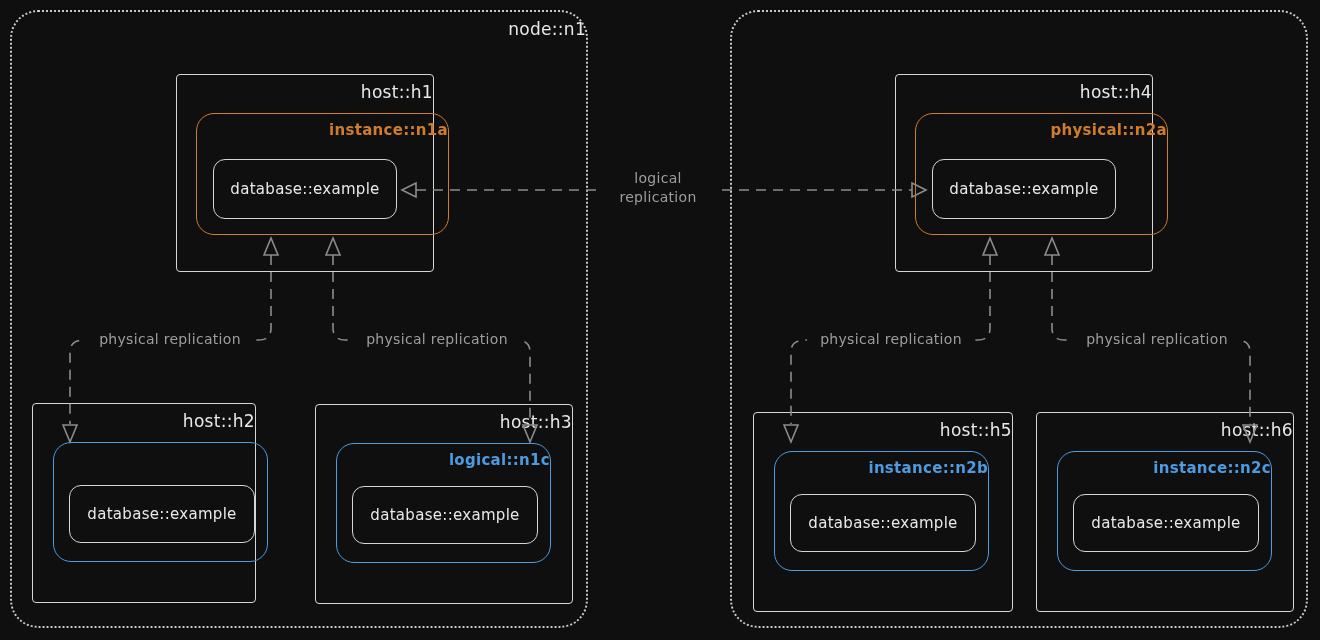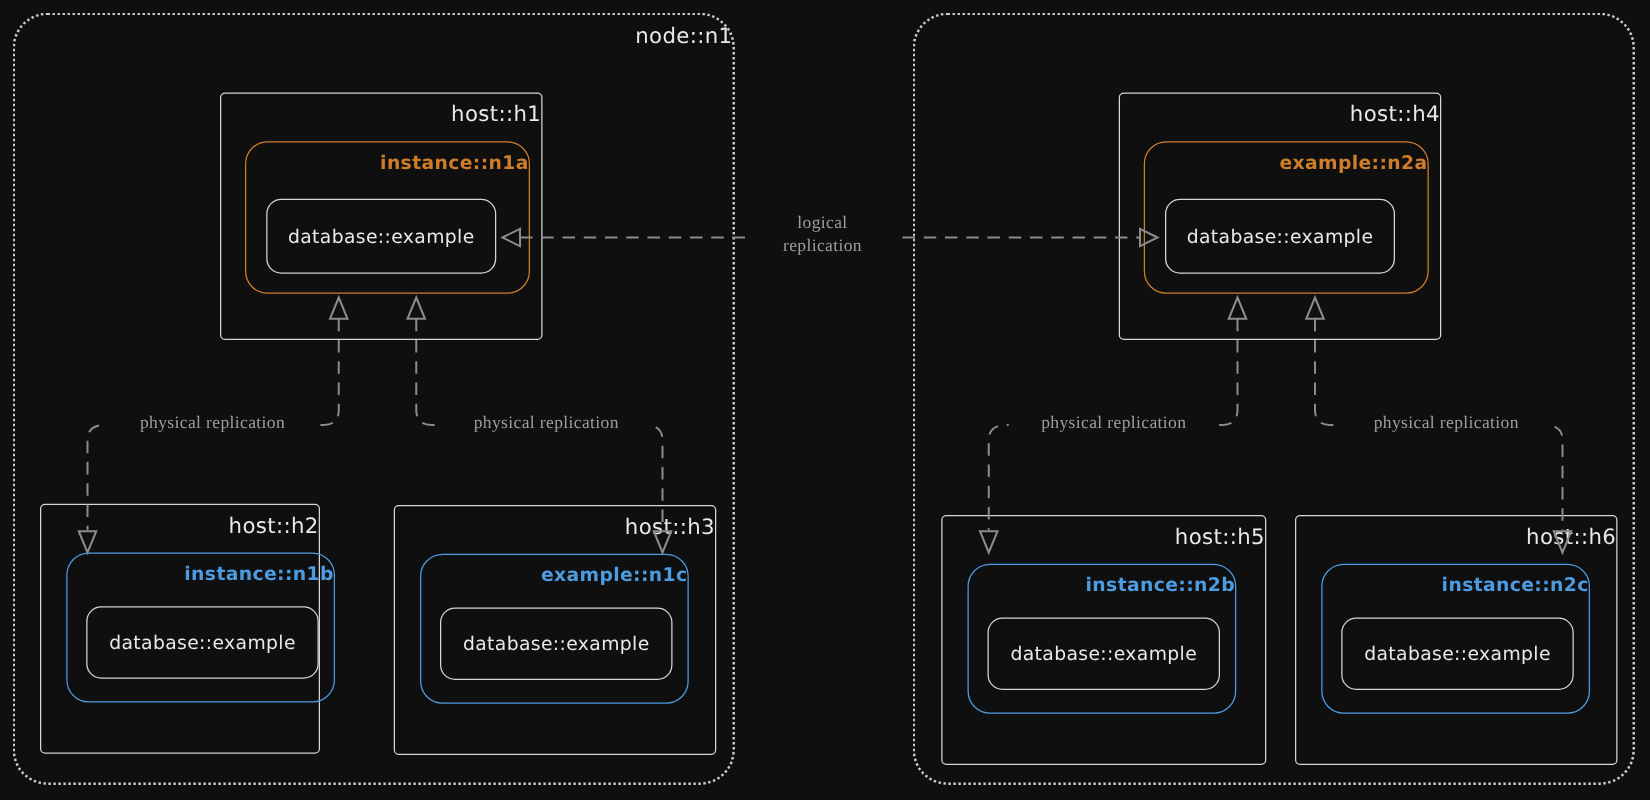--- a/index.html
+++ b/index.html
@@ -41,36 +41,36 @@
   .node.n1 { left:10px; top:10px; width:578px; height:618px; }
   .node.n2 { left:730px; top:10px; width:578px; height:618px; }
   
   .host.h1 { left:164px; top:62px;  width:258px; height:198px; }
   .host.h2 { left:20px;  top:391px; width:224px; height:200px; }
   .host.h3 { left:303px; top:392px; width:258px; height:200px; }
   .host.h4 { left:163px; top:62px;  width:258px; height:198px; }
   .host.h5 { left:21px;  top:400px; width:260px; height:200px; }
   .host.h6 { left:304px; top:400px; width:258px; height:200px; }
   
-  .host.h1 .instance, .host.h4 .instance { left:19px; top:38px; width:228px; height:122px; }
+  .host.h1 .instance, .host.h4 .instance { left:19px; top:38px; width:253px; height:122px; }
   .host.h1 .database, .host.h4 .database { left:16px; top:45px; width:184px; height:60px; }
   
   .host.h2 .instance, .host.h3 .instance,
   .host.h5 .instance, .host.h6 .instance { left:20px; top:38px; width:215px; height:120px; }
   .host.h2 .database, .host.h3 .database,
   .host.h5 .database, .host.h6 .database { left:15px; top:42px; width:186px; height:58px; }
 
   
   svg.arrows { position:absolute; left:0; top:0; pointer-events:none; }
   .edge-line { fill:none; stroke:var(--arrow); stroke-width:1.6; stroke-dasharray:10 7; }
   .edge-head { fill:none; stroke:var(--arrow); stroke-width:1.6; }
 
   .edge-label {
     position:absolute; background:var(--background); color:var(--arrow-label);
-    font-size:14px; text-align:center; line-height:19px; padding:0 4px;font-family:Liberation Serif, serif;
+    font-size:14px; text-align:center; line-height:19px; padding:0 4px;
   }
   .lbl-logical { left:600px; top:169px; width:116px; }
   .lbl-phys-a  { left:86px;   top:330px; width:168px; line-height:18px; }
   .lbl-phys-b  { left:353px;  top:330px; width:168px; line-height:18px; }
   .lbl-phys-c  { left:807px;  top:330px; width:168px; line-height:18px; }
   .lbl-phys-d  { left:1073px; top:330px; width:168px; line-height:18px; }
 </style>
 </head>
 <body>
 
@@ -83,40 +83,39 @@
       <div class="host-title">host::h1</div>
       <div class="instance primary">
         <div class="instance-title">instance::n1a</div>
         <div class="database">database::example</div>
       </div>
     </div>
 
     <div class="host h2">
       <div class="host-title">host::h2</div>
       <div class="instance replica">
-        <div class="instance-title">instance::n1b</div>
         <div class="database">database::example</div>
       </div>
     </div>
 
     <div class="host h3">
       <div class="host-title">host::h3</div>
       <div class="instance replica">
-        <div class="instance-title">example::n1c</div>
+        <div class="instance-title">logical::n1c</div>
         <div class="database">database::example</div>
       </div>
     </div>
   </div>
 
   <div class="node n2">
 
     <div class="host h4">
       <div class="host-title">host::h4</div>
       <div class="instance primary">
-        <div class="instance-title">example::n2a</div>
+        <div class="instance-title">physical::n2a</div>
         <div class="database">database::example</div>
       </div>
     </div>
 
     <div class="host h5">
       <div class="host-title">host::h5</div>
       <div class="instance replica">
         <div class="instance-title">instance::n2b</div>
         <div class="database">database::example</div>
       </div>

